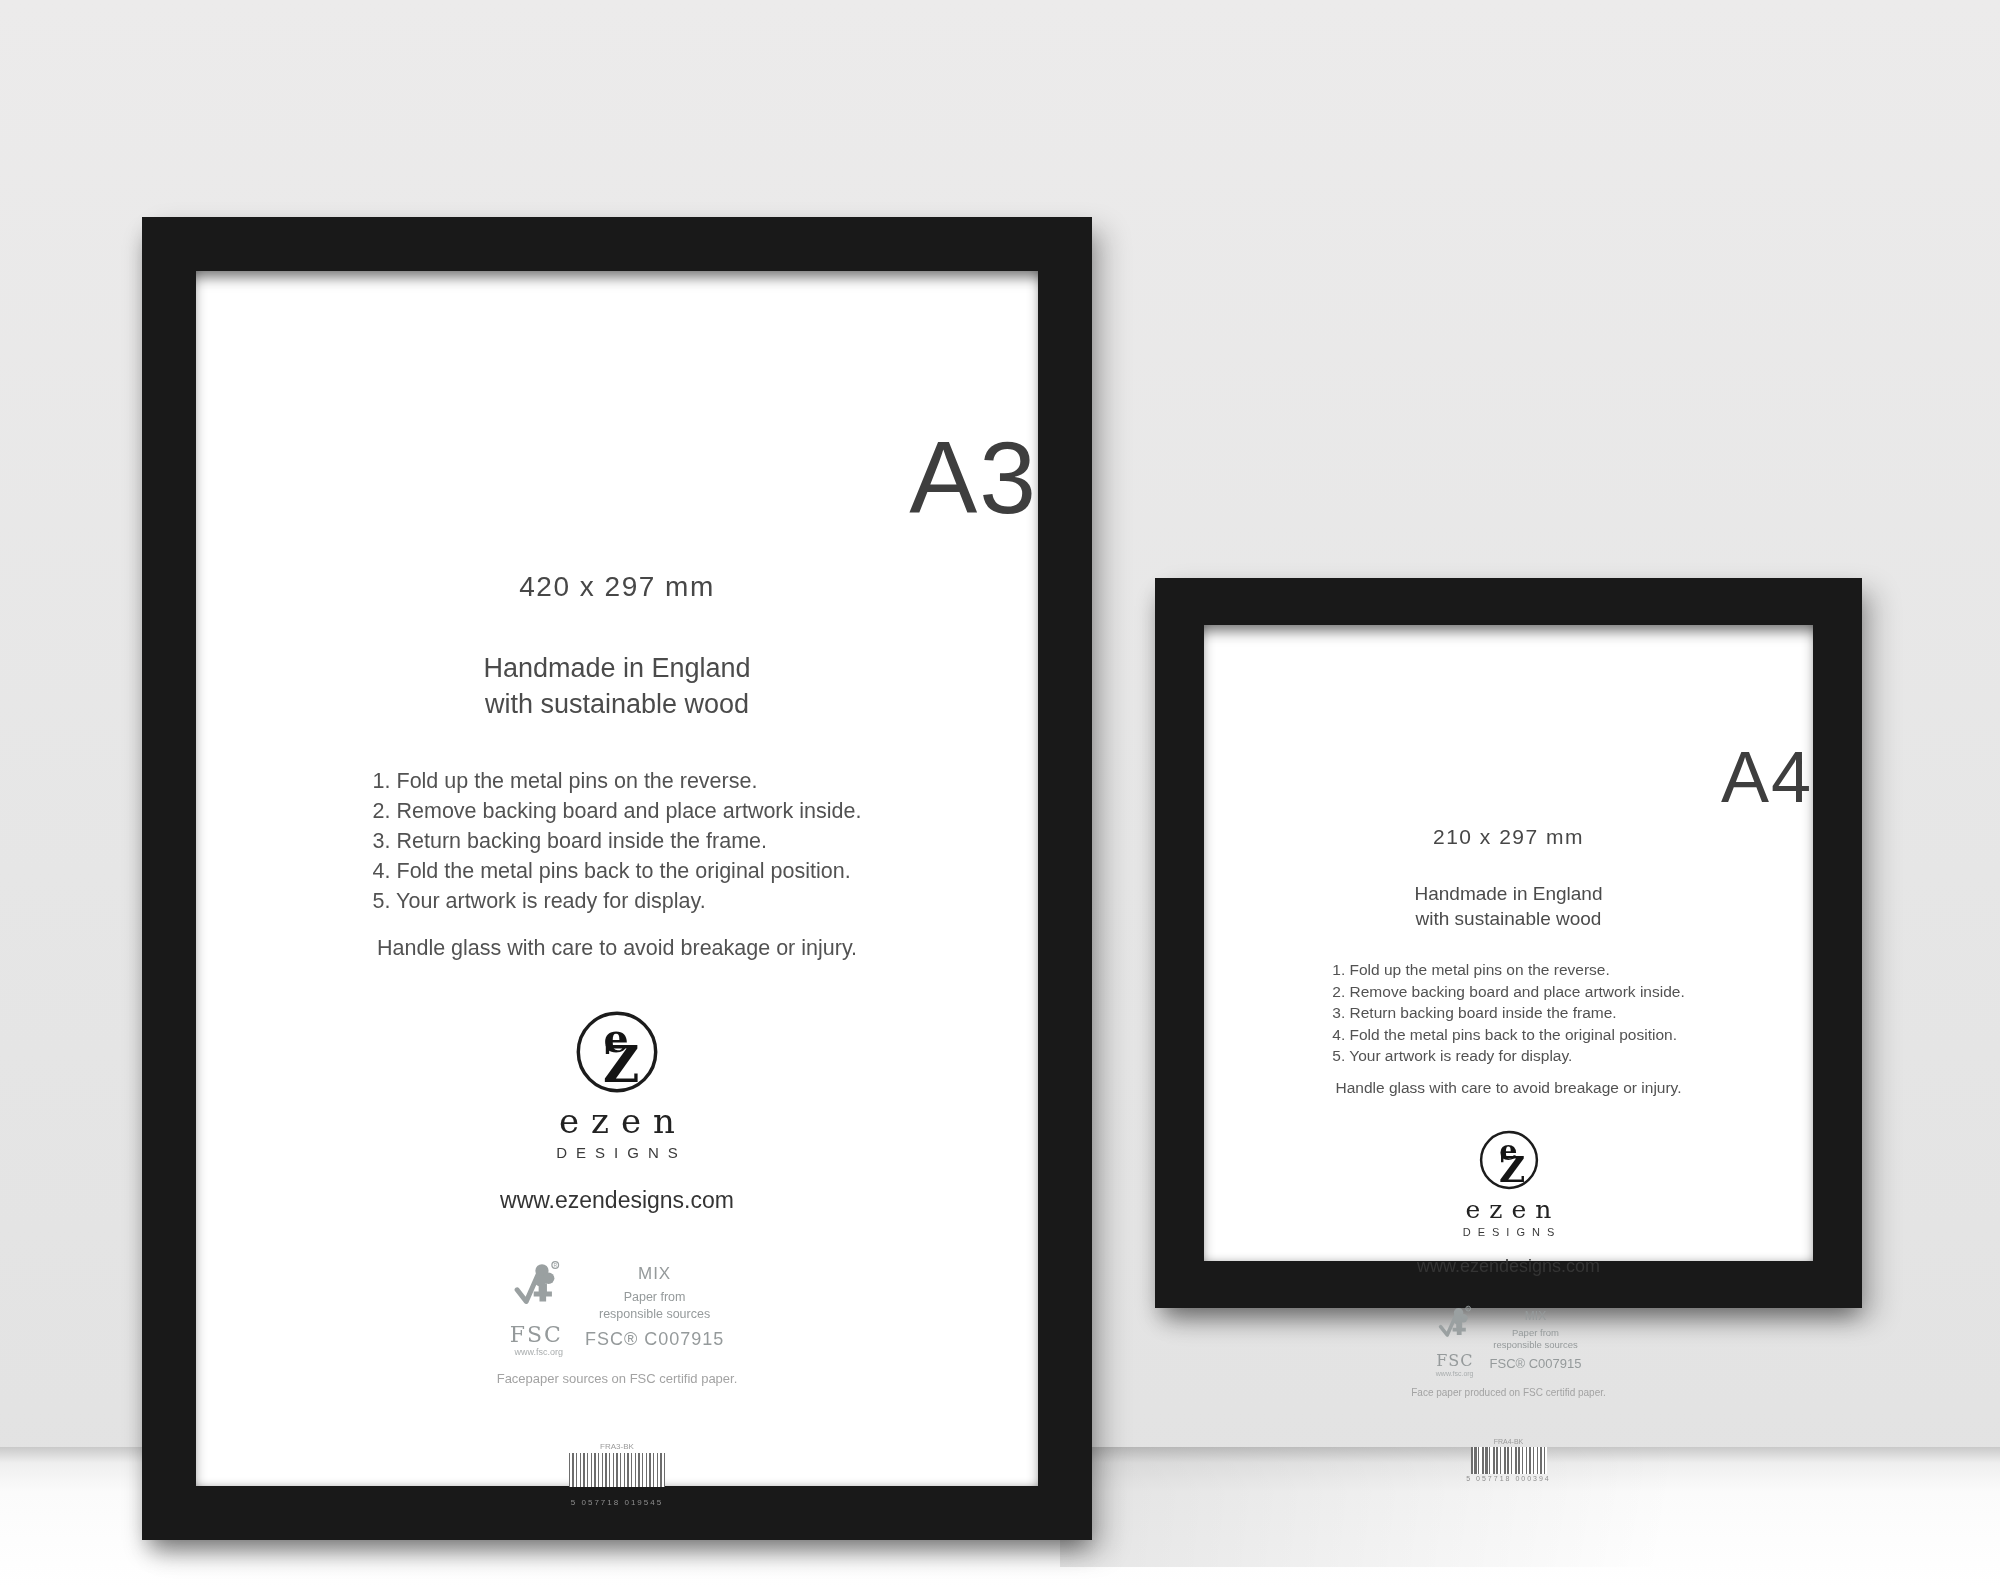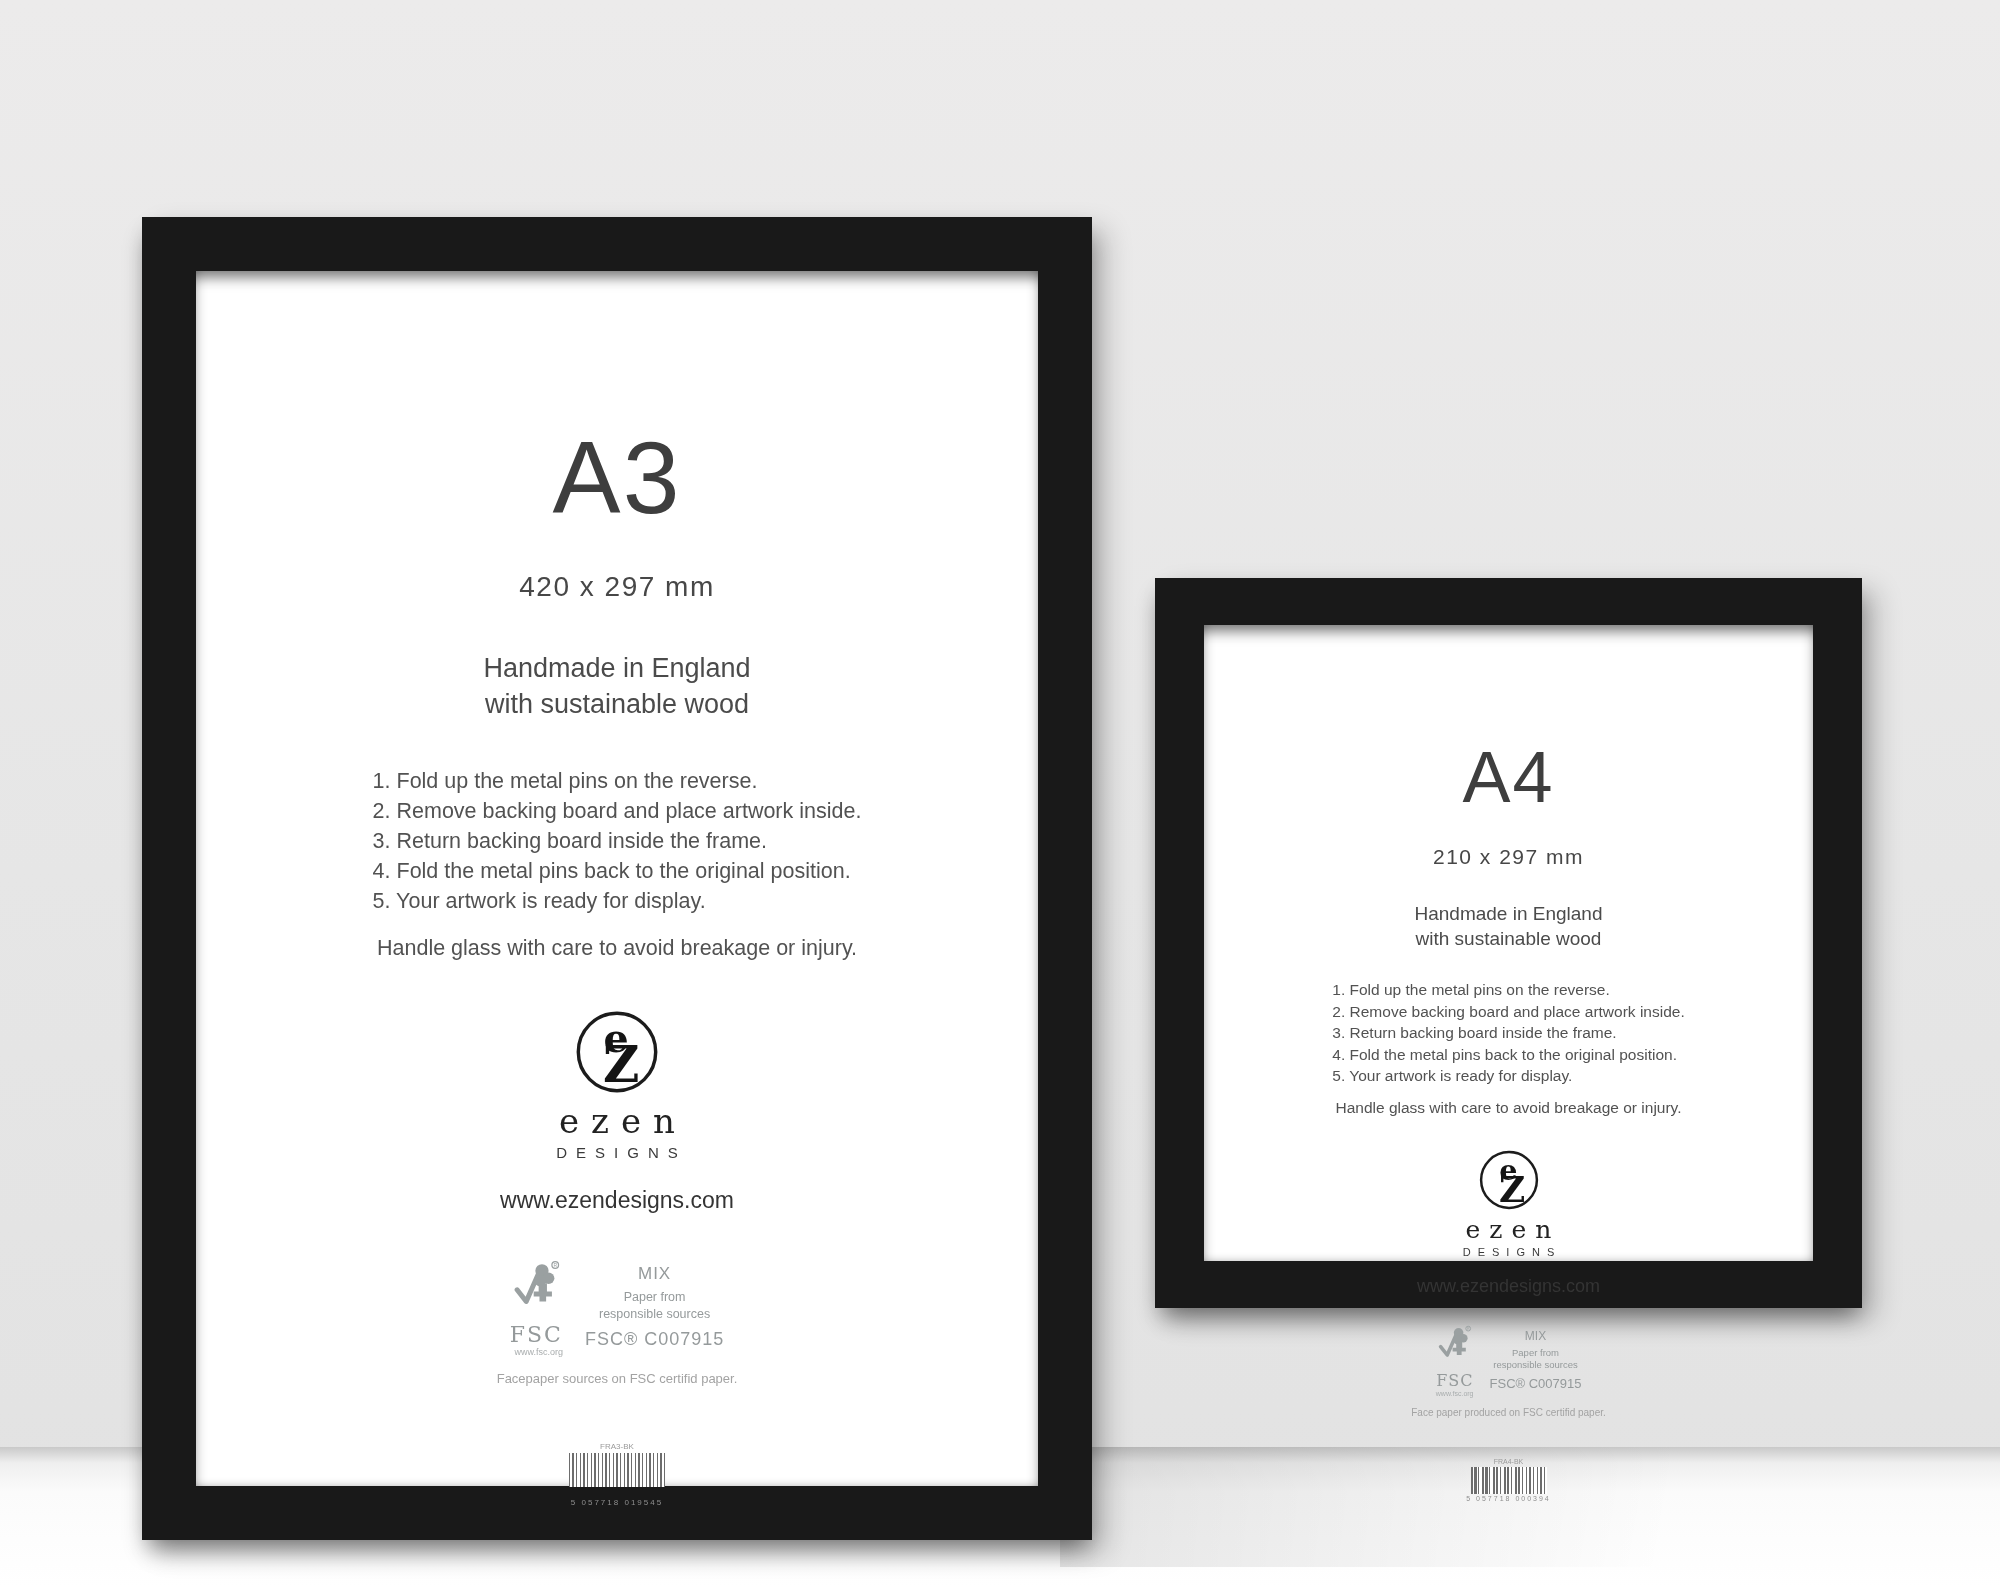--- a/index.html
+++ b/index.html
@@ -16,27 +16,27 @@
   .frame-a3{left:142px;top:217px;width:950px;height:1323px;}
   .frame-a4{left:1155px;top:578px;width:707px;height:730px;}
   .paper{position:absolute;background:#ffffff;text-align:center;color:#4a4a4a;
          box-shadow:inset 0 16px 14px -10px rgba(0,0,0,0.55),
                     inset 0 -8px 10px -9px rgba(0,0,0,0.35),
                     inset 12px 0 12px -12px rgba(0,0,0,0.30),
                     inset -12px 0 12px -12px rgba(0,0,0,0.30);}
   .frame-a3 .paper{left:54px;top:54px;right:54px;bottom:54px;}
   .frame-a4 .paper{left:49px;top:47px;right:49px;bottom:47px;}
 
-  .size-title{font-weight:300;color:#3e3e3e;line-height:1;letter-spacing:2px;}
+  .size-title{font-weight:300;color:#3e3e3e;line-height:1;letter-spacing:2px;text-align:right;}
   .frame-a3 .size-title{font-size:102px;margin-top:156px;}
   .frame-a4 .size-title{font-size:72px;margin-top:116px;}
 
   .dims{color:#474747;letter-spacing:1.5px;}
   .frame-a3 .dims{font-size:28px;margin-top:42px;}
-  .frame-a4 .dims{font-size:21px;margin-top:32px;}
+  .frame-a4 .dims{font-size:21px;margin-top:12px;}
 
   .origin{color:#4b4b4b;line-height:1.32;}
   .frame-a3 .origin{font-size:27px;margin-top:48px;}
   .frame-a4 .origin{font-size:19px;margin-top:32px;}
 
   .instr-wrap{margin-top:0;}
   .instr{display:inline-block;text-align:left;color:#525252;}
   .frame-a3 .instr-wrap{margin-top:44px;}
   .frame-a4 .instr-wrap{margin-top:28px;}
   .frame-a3 .instr{font-size:21.5px;line-height:30px;}

